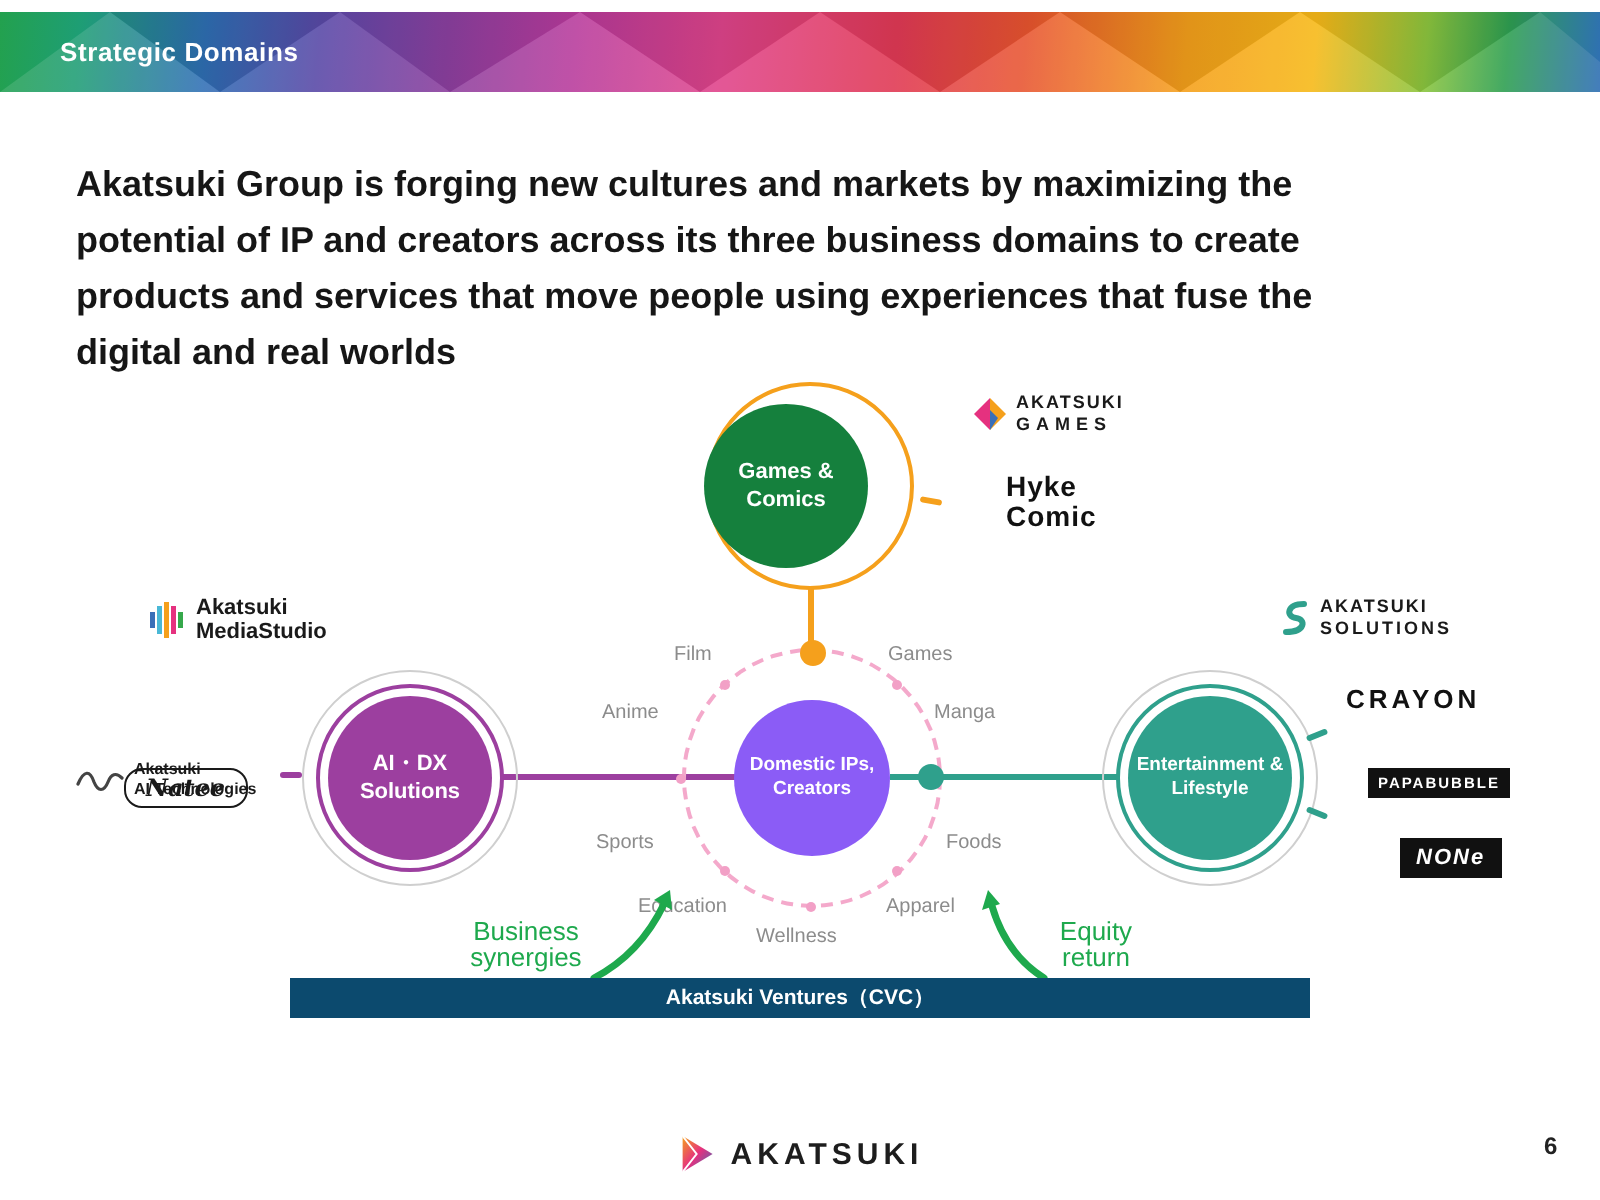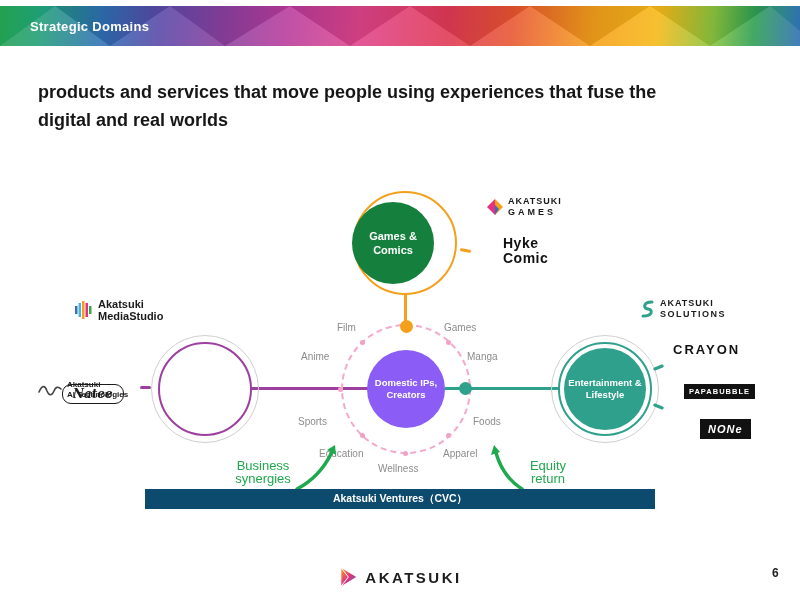--- a/index.html
+++ b/index.html
@@ -126,37 +126,43 @@
       <polygon points="470,40 530,0 590,40" fill="rgba(255,255,255,0.12)"></polygon>
       <polygon points="530,0 590,40 650,0" fill="rgba(0,0,0,0.08)"></polygon>
       <polygon points="590,40 650,0 710,40" fill="rgba(255,255,255,0.10)"></polygon>
       <polygon points="650,0 710,40 770,0" fill="rgba(0,0,0,0.07)"></polygon>
       <polygon points="710,40 770,0 800,25 800,40" fill="rgba(255,255,255,0.10)"></polygon>
     </svg>
     <div class="banner-title">Strategic Domains</div>
   </div>
 
   <div class="headline">
+    <div>Akatsuki Group is forging new cultures and markets by maximizing the</div>
+    <div>potential of IP and creators across its three business domains to create</div>
     <div>products and services that move people using experiences that fuse the</div>
     <div>digital and real worlds</div>
   </div>
 
   <div class="abs line-purple"></div>
   <div class="abs line-teal"></div>
   <div class="abs line-orange"></div>
 
   <div class="ring games-ring"></div>
   <div class="fill games-fill">
     <span>Games &amp;</span>
     <span>Comics</span>
   </div>
   <div class="tick tick-orange"></div>
 
   <div class="ring aidx-gray"></div>
   <div class="ring aidx-ring"></div>
+  <div class="fill aidx-fill">
+    <span>AI・DX</span>
+    <span>Solutions</span>
+  </div>
   <div class="tick tick-purple"></div>
 
   <div class="ring ent-gray"></div>
   <div class="ring ent-ring"></div>
   <div class="fill ent-fill">
     <span>Entertainment &amp;</span>
     <span>Lifestyle</span>
   </div>
   <div class="tick tick-teal1"></div>
   <div class="tick tick-teal2"></div>

